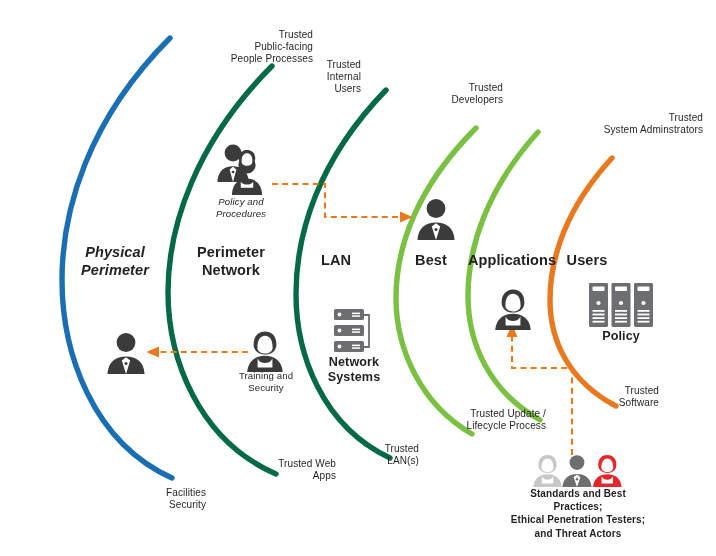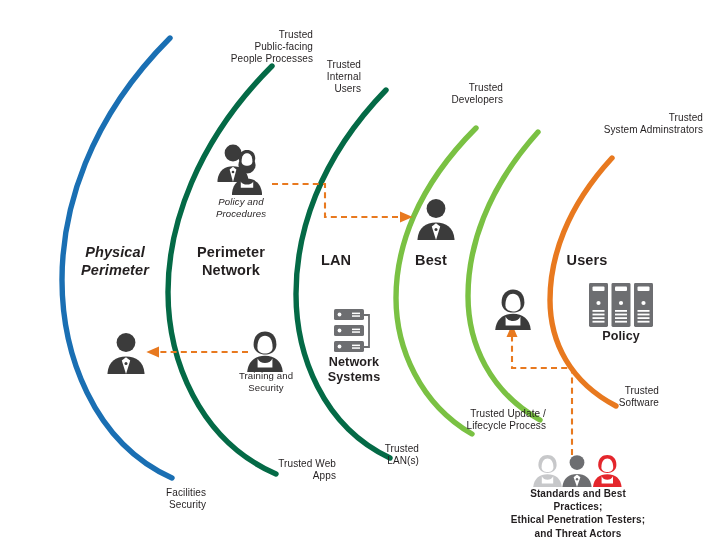--- a/index.html
+++ b/index.html
@@ -180,20 +180,21 @@
       <path d="M70.6 23.2 C72.6 28 80 28 82 23.2 L82 30.6 L70.6 30.6 Z"></path>
     </g>
   </svg>
 
   <div class="lbl zone-lbl" style="left:60px;top:244px;width:110px;font-style:italic;">Physical
 Perimeter</div>
   <div class="lbl zone-lbl" style="left:176px;top:244px;width:110px;">Perimeter
 Network</div>
   <div class="lbl zone-lbl" style="left:305px;top:252px;width:62px;">LAN</div>
   <div class="lbl zone-lbl" style="left:400px;top:252px;width:62px;">Best</div>
+  <div class="lbl zone-lbl" style="left:464px;top:252px;width:96px;">Applications</div>
   <div class="lbl zone-lbl" style="left:556px;top:252px;width:62px;">Users</div>
 
   <div class="lbl edge-lbl" style="left:173px;top:29px;width:140px;">Trusted
 Public-facing
 People Processes</div>
   <div class="lbl edge-lbl" style="left:281px;top:59px;width:80px;">Trusted
 Internal
 Users</div>
   <div class="lbl edge-lbl" style="left:405px;top:82px;width:98px;">Trusted
 Developers</div>

